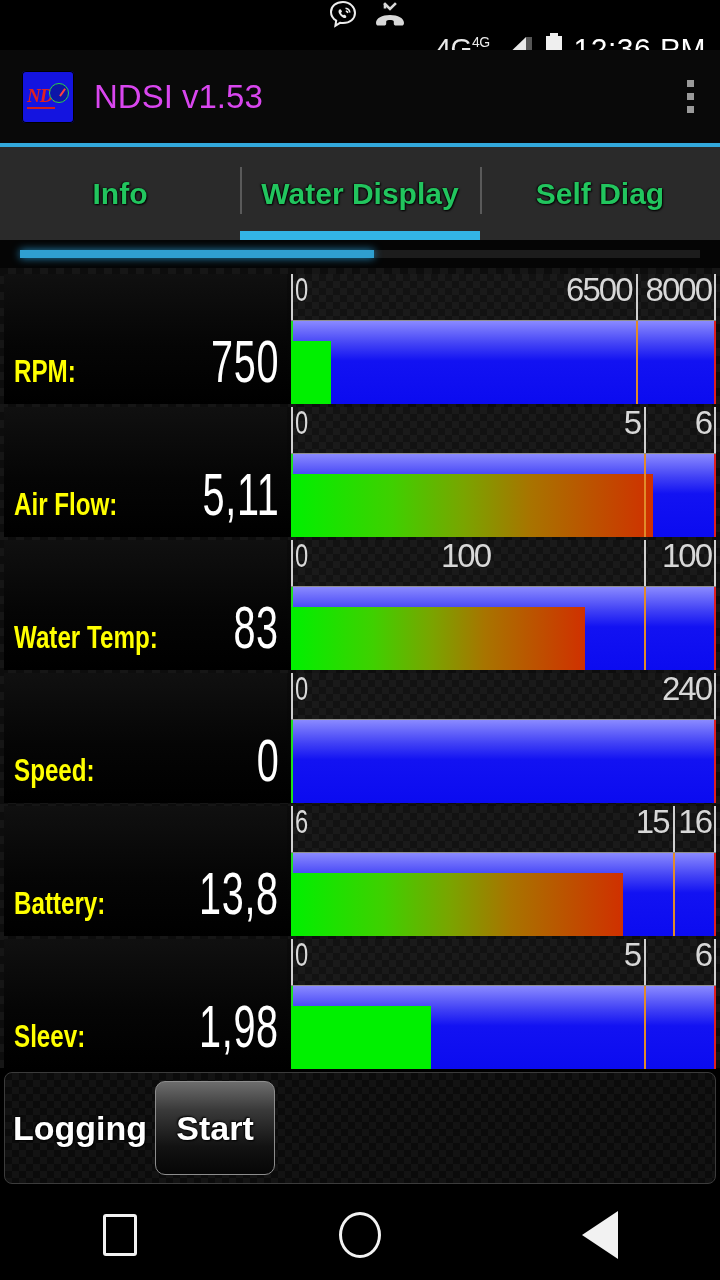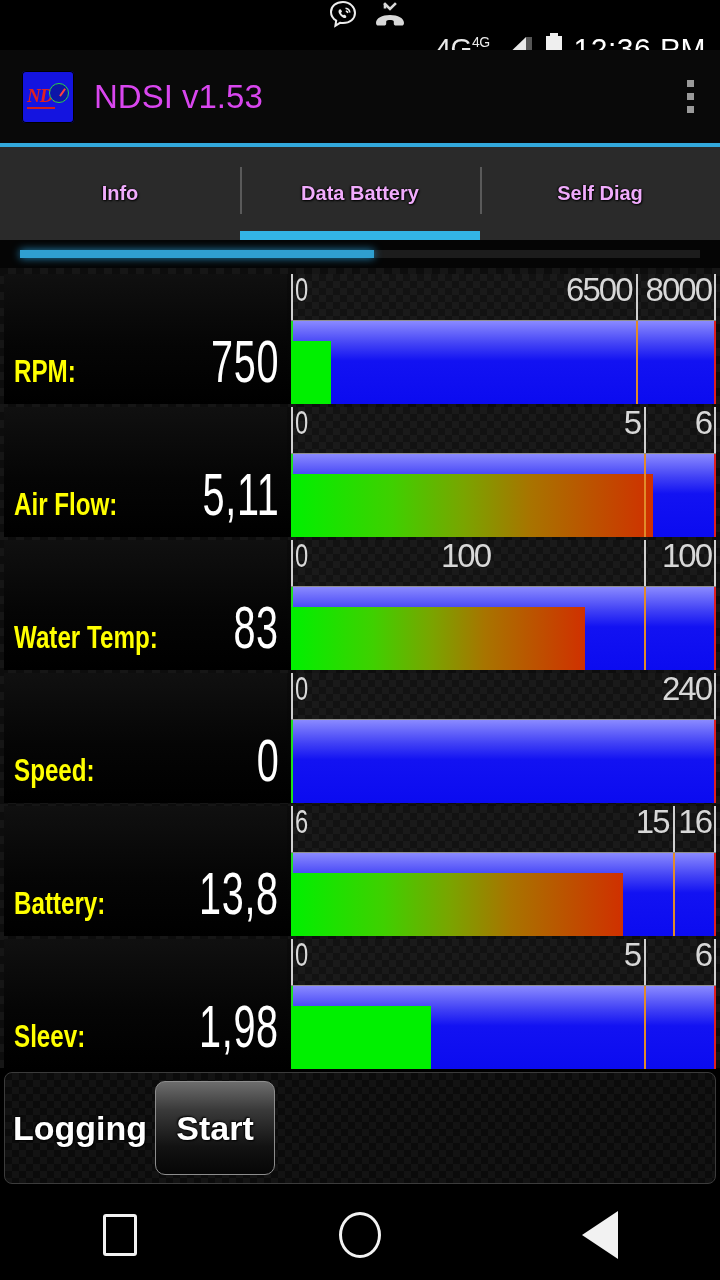--- a/index.html
+++ b/index.html
@@ -55,21 +55,21 @@
   
   #tabs{
     position:absolute; left:0; top:147px; width:720px; height:93px;
     background:#2a2a2a; display:flex; align-items:stretch;
   }
   .tab{
     flex:1; display:flex; align-items:center; justify-content:center;
     position:relative; cursor:pointer;
   }
   .tab .lbl{
-    color:#f0abfc; font-size:20px; font-weight:bold;
+    color:#22c55e; font-size:30px; font-weight:bold;
     text-shadow:1px 1px 2px #000, -1px 0 2px #000;
   }
   .tab.sep:before{
     content:""; position:absolute; left:0; top:20px; bottom:26px; width:2px; background:#5a5a5a;
   }
   .tab .ind{
     position:absolute; left:0; right:0; bottom:0; height:9px; background:transparent;
   }
   .tab.active .ind{ background:#33b5e5; }
 
@@ -221,21 +221,21 @@
     </div>
   </div>
   <div id="abline"></div>
 
   <div id="tabs">
     <div class="tab">
       <span class="lbl">Info</span>
       <span class="ind"></span>
     </div>
     <div class="tab sep active">
-      <span class="lbl">Data Battery</span>
+      <span class="lbl">Water Display</span>
       <span class="ind"></span>
     </div>
     <div class="tab sep">
       <span class="lbl">Self Diag</span>
       <span class="ind"></span>
     </div>
   </div>
 
   <div id="progwrap">
     <div id="progtrack">

